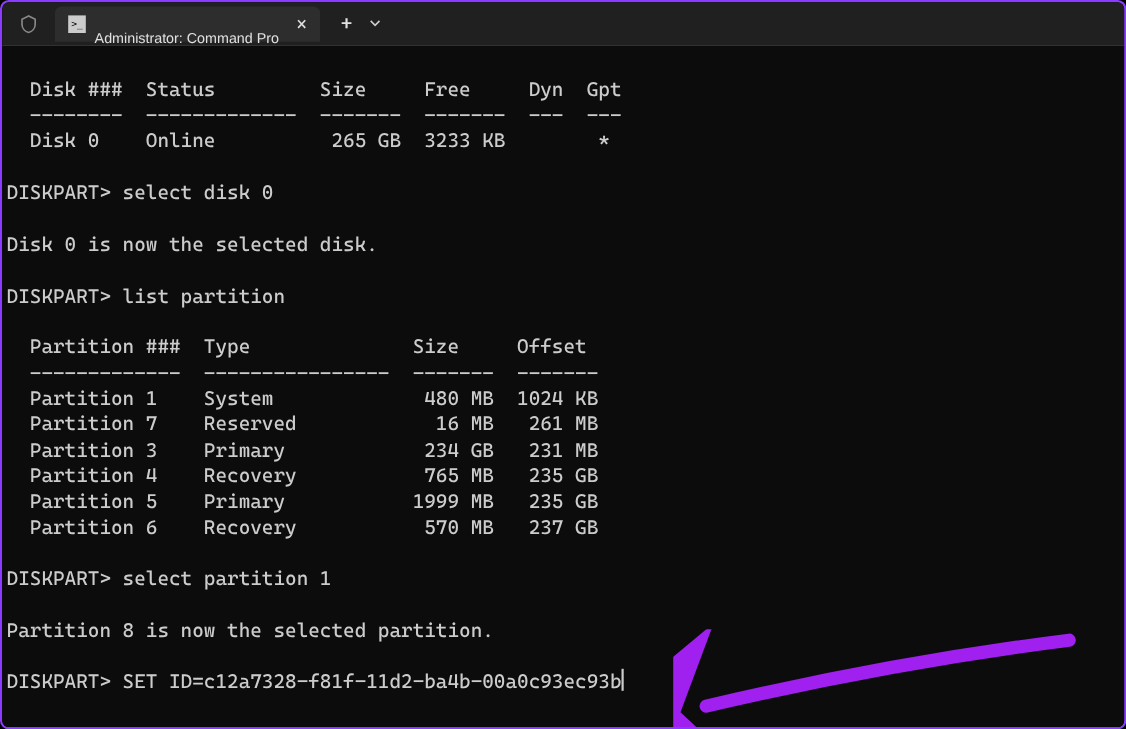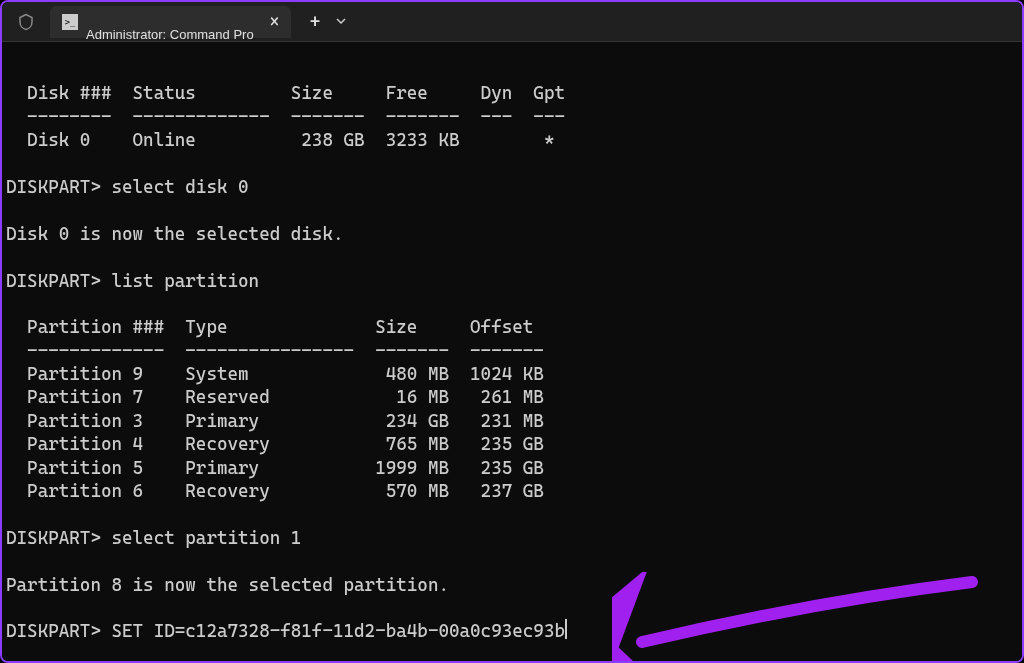--- a/index.html
+++ b/index.html
@@ -67,21 +67,21 @@
       cursor: pointer;
       width: 24px;
       text-align: center;
     }
     .tab-dropdown {
       color: #e0e0e0;
       margin-left: 8px;
       cursor: pointer;
     }
     .terminal {
-      padding: 16px 4px;
+      padding: 5px 4px;
       color: #cccccc;
       font-size: 18px;
       line-height: 1.3;
       white-space: pre;
       font-family: 'Cascadia Mono', 'Consolas', monospace;
       position: relative;
       height: calc(100% - 40px);
       background: #0c0c0c;
     }
     .cursor {
@@ -120,31 +120,31 @@
   <span class="tab-dropdown">
     <svg width="12" height="12" viewBox="0 0 12 12">
         <path d="M2 4 L6 8 L10 4" stroke="#ccc" stroke-width="1.5" fill="none"></path>
       </svg>
   </span>
 </div>
 
 <div class="terminal">
   <span>Disk ###</span>  <span>Status</span>         <span>Size</span>     <span>Free</span>     <span>Dyn</span>  <span>Gpt</span>
   --------  -------------  -------  -------  ---  ---
-  <span>Disk 0</span>    <span>Online</span>          <span>238 GB</span>  <span>3233 KB</span>        <span>*</span>
+  <span>Disk 0</span>    <span>Online</span>          <span>265 GB</span>  <span>3233 KB</span>        <span>*</span>
 
 <span>DISKPART&gt;</span> <span>select disk 0</span>
 
 <span>Disk 0 is now the selected disk.</span>
 
 <span>DISKPART&gt;</span> <span>list partition</span>
 
   <span>Partition ###</span>  <span>Type</span>              <span>Size</span>     <span>Offset</span>
   -------------  ----------------  -------  -------
-  <span>Partition 9</span>    <span>System</span>             <span>480 MB</span>  <span>1024 KB</span>
+  <span>Partition 1</span>    <span>System</span>             <span>480 MB</span>  <span>1024 KB</span>
   <span>Partition 7</span>    <span>Reserved</span>            <span>16 MB</span>   <span>261 MB</span>
   <span>Partition 3</span>    <span>Primary</span>            <span>234 GB</span>   <span>231 MB</span>
   <span>Partition 4</span>    <span>Recovery</span>           <span>765 MB</span>   <span>235 GB</span>
   <span>Partition 5</span>    <span>Primary</span>           <span>1999 MB</span>   <span>235 GB</span>
   <span>Partition 6</span>    <span>Recovery</span>           <span>570 MB</span>   <span>237 GB</span>
 
 <span>DISKPART&gt;</span> <span>select partition 1</span>
 
 <span>Partition 8 is now the selected partition.</span>
 

